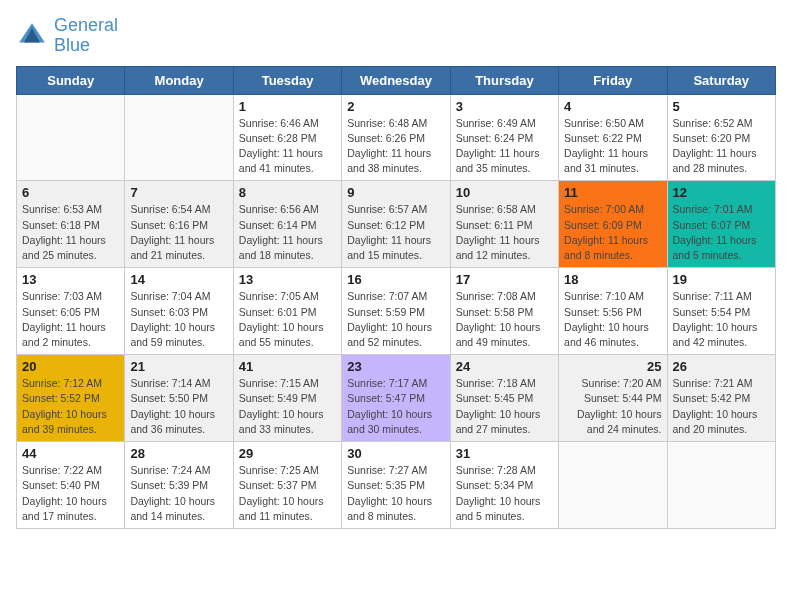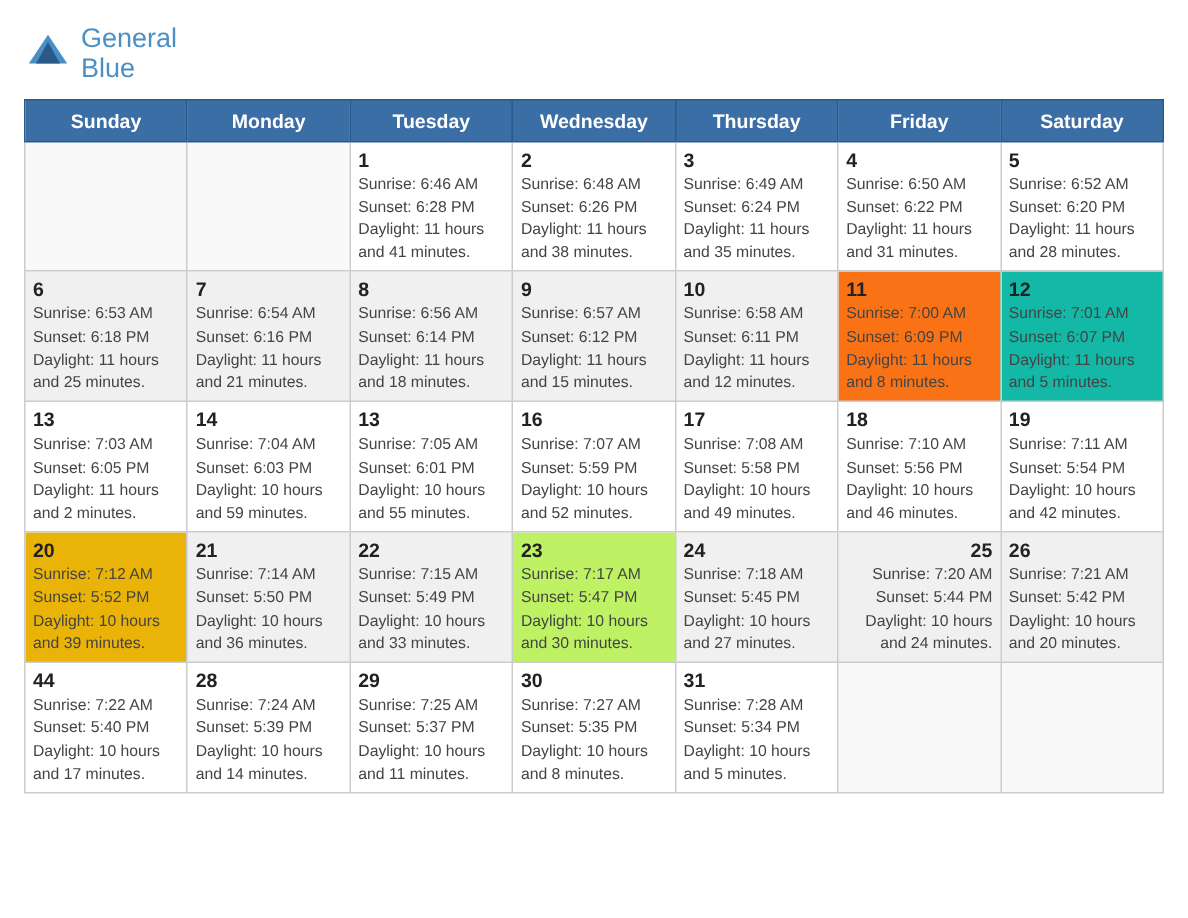--- a/index.html
+++ b/index.html
@@ -209,24 +209,24 @@
       <tr>
         <td style="background: #eab308;">
           <div class="day-num">20</div>
           <div class="day-info">Sunrise: 7:12 AM<br>Sunset: 5:52 PM<br>Daylight: 10 hours and 39 minutes.</div>
         </td>
         <td style="background: rgb(240, 240, 240);">
           <div class="day-num">21</div>
           <div class="day-info">Sunrise: 7:14 AM<br>Sunset: 5:50 PM<br>Daylight: 10 hours and 36 minutes.</div>
         </td>
         <td style="background: rgb(240, 240, 240);">
-          <div class="day-num">22</div>
+          <div class="day-num">41</div>
           <div class="day-info">Sunrise: 7:15 AM<br>Sunset: 5:49 PM<br>Daylight: 10 hours and 33 minutes.</div>
         </td>
-        <td style="background: #bef264;">
+        <td style="background: #c4b5fd;">
           <div class="day-num">23</div>
           <div class="day-info">Sunrise: 7:17 AM<br>Sunset: 5:47 PM<br>Daylight: 10 hours and 30 minutes.</div>
         </td>
         <td style="background: rgb(240, 240, 240);">
           <div class="day-num">24</div>
           <div class="day-info">Sunrise: 7:18 AM<br>Sunset: 5:45 PM<br>Daylight: 10 hours and 27 minutes.</div>
         </td>
         <td style="background: rgb(240, 240, 240); text-align: right;">
           <div class="day-num">25</div>
           <div class="day-info">Sunrise: 7:20 AM<br>Sunset: 5:44 PM<br>Daylight: 10 hours and 24 minutes.</div>

